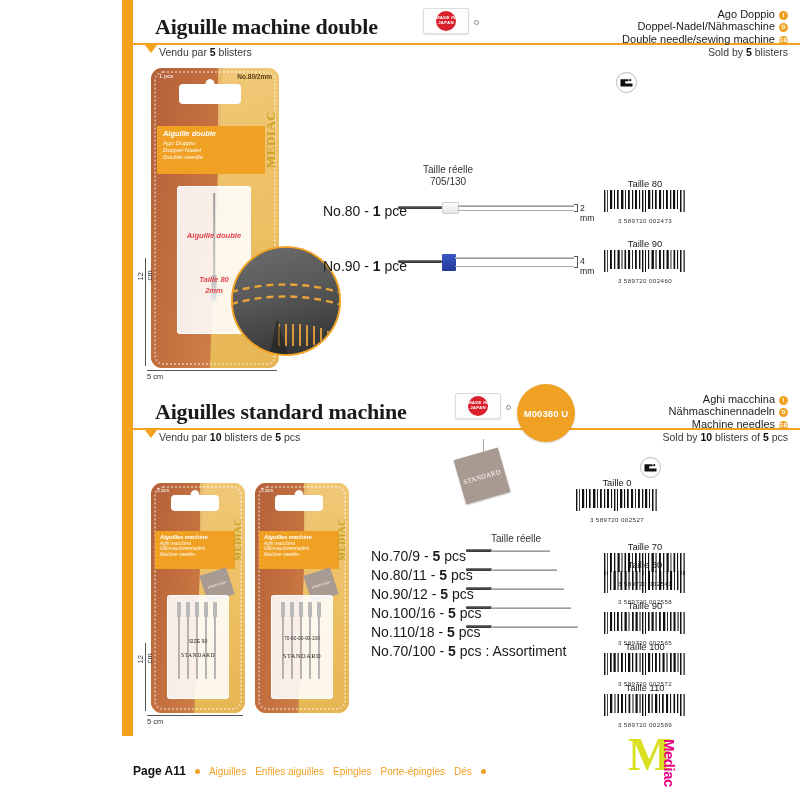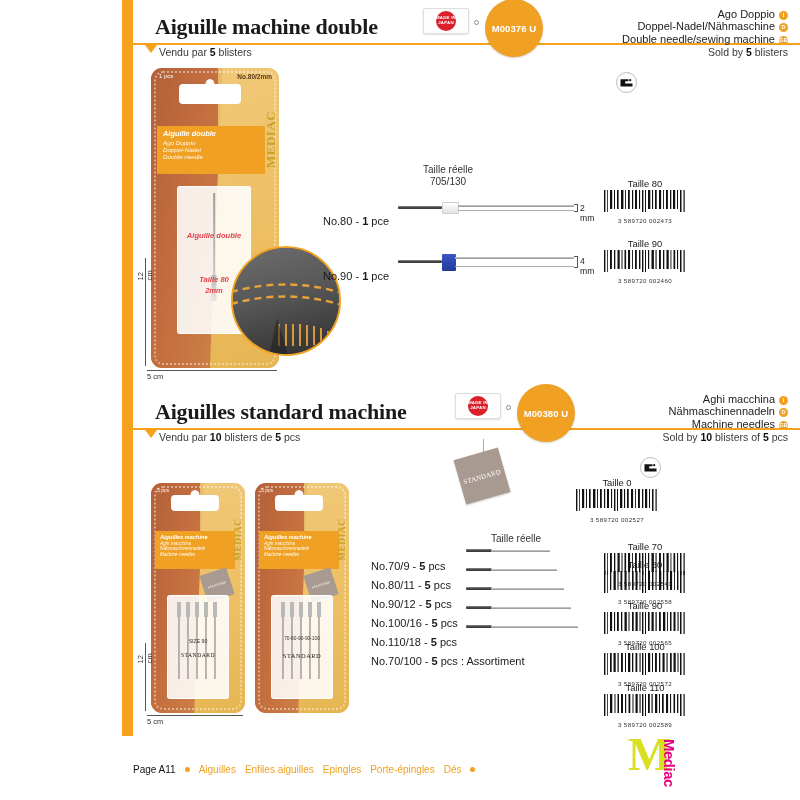--- a/index.html
+++ b/index.html
@@ -205,23 +205,22 @@
     background: linear-gradient(165deg,#6d6d6d 0%, #575757 45%, #2e2e2e 100%);
   }
 
   
   .spec { position: absolute; }
   .spec-title {
     position: absolute; text-align: center;
     font-size: 10px; color: #333; line-height: 11.5px;
   }
   .spec-label {
-    position: absolute; font-size: 11px; color: #1a1a1a;
+    position: absolute; font-size: 14px; color: #1a1a1a;
     white-space: nowrap;
-    margin-top: 12px;
   }
   .spec-label b { font-weight: bold; }
   .needle-pic { position: absolute; }
   .shank-dark {
     position: absolute; height: 3.4px;
     background: linear-gradient(180deg,#8e8e8e,#4a4a4a 45%,#333);
     border-radius: 1px;
   }
   .blade {
     position: absolute; height: 1.5px;
@@ -247,21 +246,21 @@
   .bc-item { position: absolute; text-align: center; width: 92px; }
   .bc-cap { font-size: 9.4px; color: #1a1a1a; margin-bottom: 1px; }
   .bc-bars { height: 22px; width: 86px; margin: 0 auto; }
   .bc-num {
     font-size: 6.2px; color: #333; letter-spacing: .4px;
     margin-top: .5px;
   }
 
   
   .footer { position: absolute; left: 133px; top: 764px; }
-  .foot-page { font-size: 10px; font-weight: normal; color: #111; }
+  .foot-page { font-size: 12px; font-weight: bold; color: #111; }
   .foot-link { font-size: 10px; color: #F0A022; }
   .foot-dot {
     display: inline-block; width: 5px; height: 5px;
     border-radius: 50%; background: #F0A022;
     vertical-align: 2px;
   }
   .footer-row { display: flex; align-items: center; gap: 9px; }
 
   .logo-m {
     position: absolute; left: 628px; top: 735px;
@@ -299,21 +298,20 @@
     </div>
 
     <div class="japan-tag" style="left:290px; top:8px;">
       <div class="japan-dot">
         <span>MADE IN</span>
         <span>JAPAN</span>
       </div>
     </div>
     <div class="tag-hole" style="left:341px; top:20px;"></div>
 
-    <div class="code-badge" style="left:352px; top:-1px;">M00376 U</div>
 
     <div class="langs">
       <div class="lang">
         <span>Ago Doppio</span><span class="flag">I</span>
       </div>
       <div class="lang">
         <span>Doppel-Nadel/Nähmaschine</span><span class="flag">D</span>
       </div>
       <div class="lang">
         <span>Double needle/sewing machine</span><span class="flag">GB</span>

